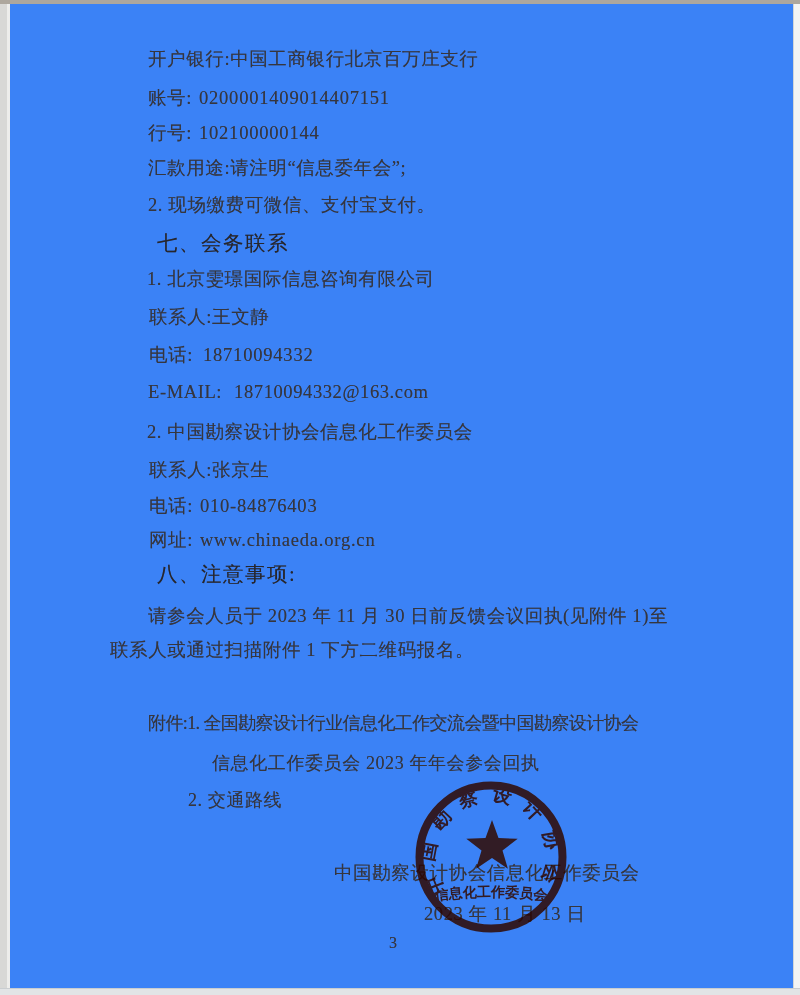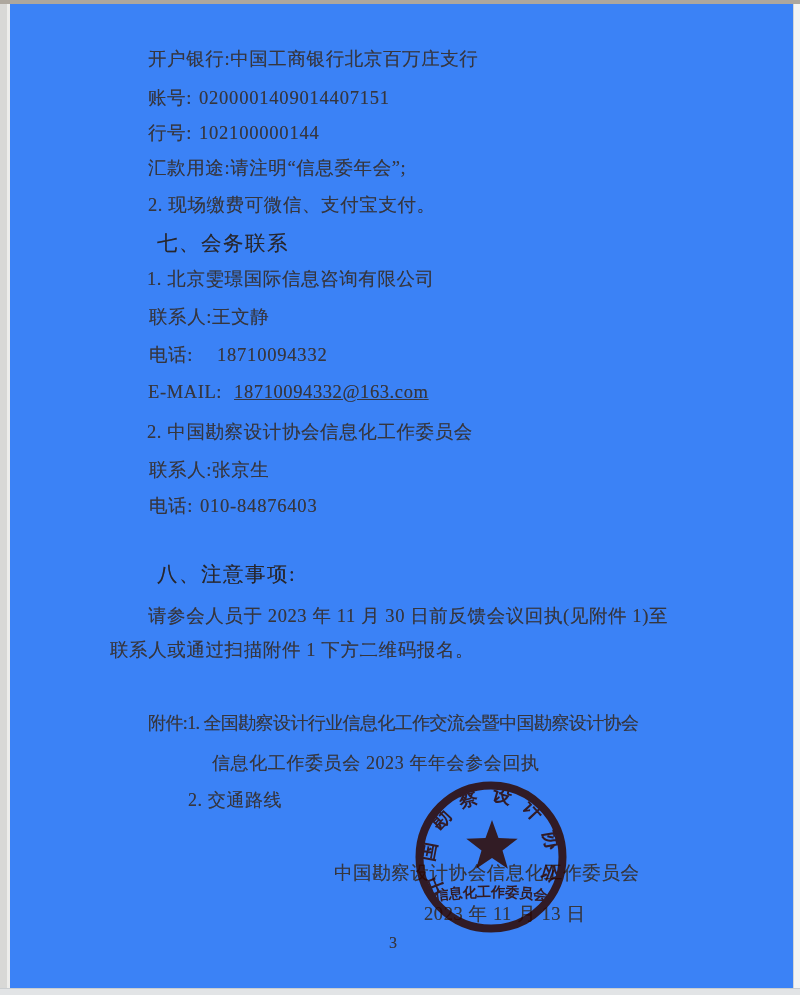--- a/index.html
+++ b/index.html
@@ -16,21 +16,21 @@
   .edge-bottom { position:absolute; left:0; top:988px; width:800px; height:7px; background:#e2e4e6; border-top:1px solid #c9cdd0; }
   .edge-right  { position:absolute; left:793px; top:4px; width:7px; height:984px; background:#f3f4f4; border-left:1px solid #d2d5d7; }
 
   .ln {
     position:absolute; margin:0; white-space:nowrap;
     font-size:18.5px; letter-spacing:0.6px;
     text-shadow:0 0 0.6px rgba(54,54,70,0.55);
   }
   .heading { font-weight:normal; font-size:20.5px; color:#26262d; letter-spacing:1.5px; }
   .num { font-weight:normal; letter-spacing:0.8px; margin-left:7px; }
-  .gap { margin-left:4px;text-decoration:underline; }
+  .gap { margin-left:4px; }
   .attach { font-size:18px; }
   .tight { letter-spacing:-0.6px; }
   .pageno { font-size:16px; }
 
   .stamp {
     position:absolute; left:401px; top:767px; width:180px; height:180px;
     mix-blend-mode:multiply; opacity:0.95;
   }
   .stamp text {
     font-family:"Liberation Serif","DejaVu Serif",serif;
@@ -50,25 +50,26 @@
 
   <p class="ln" style="left:148px; top:46px">开户银行:中国工商银行北京百万庄支行</p>
   <p class="ln" style="left:148px; top:85px"><span>账号:</span><span class="num">0200001409014407151</span></p>
   <p class="ln" style="left:148px; top:120px"><span>行号:</span><span class="num">102100000144</span></p>
   <p class="ln" style="left:148px; top:155px">汇款用途:请注明“信息委年会”;</p>
   <p class="ln" style="left:148px; top:192px">2. 现场缴费可微信、支付宝支付。</p>
 
   <p class="ln heading" style="left:157px; top:229px">七、会务联系</p>
   <p class="ln" style="left:147px; top:266px">1. 北京雯璟国际信息咨询有限公司</p>
   <p class="ln" style="left:149px; top:304px">联系人:王文静</p>
-  <p class="ln" style="left:149px; top:342px"><span>电话:</span><span class="num" style="margin-left:24px">18710094332</span></p>
+  <p class="ln" style="left:149px; top:342px"><span>电话:</span><span class="num" style="margin-left:10px">18710094332</span></p>
   <p class="ln" style="left:148px; top:382px"><span>E-MAIL:</span><span class="gap" style="margin-left:12px">18710094332@163.com</span></p>
   <p class="ln" style="left:147px; top:419px">2. 中国勘察设计协会信息化工作委员会</p>
   <p class="ln" style="left:149px; top:457px">联系人:张京生</p>
   <p class="ln" style="left:149px; top:493px"><span>电话:</span><span class="num">010-84876403</span></p>
+  <p class="ln" style="left:149px; top:527px"><span>网址:</span><span class="num">www.chinaeda.org.cn</span></p>
 
   <p class="ln heading" style="left:157px; top:560px">八、注意事项:</p>
   <p class="ln" style="left:148px; top:603px">请参会人员于 2023 年 11 月 30 日前反馈会议回执(见附件 1)至</p>
   <p class="ln" style="left:110px; top:637px">联系人或通过扫描附件 1 下方二维码报名。</p>
 
   <p class="ln attach tight" style="left:148px; top:711px">附件:1. 全国勘察设计行业信息化工作交流会暨中国勘察设计协会</p>
   <p class="ln attach" style="left:212px; top:751px">信息化工作委员会 2023 年年会参会回执</p>
   <p class="ln attach" style="left:188px; top:788px">2. 交通路线</p>
 
   <p class="ln" style="left:334px; top:860px">中国勘察设计协会信息化工作委员会</p>

